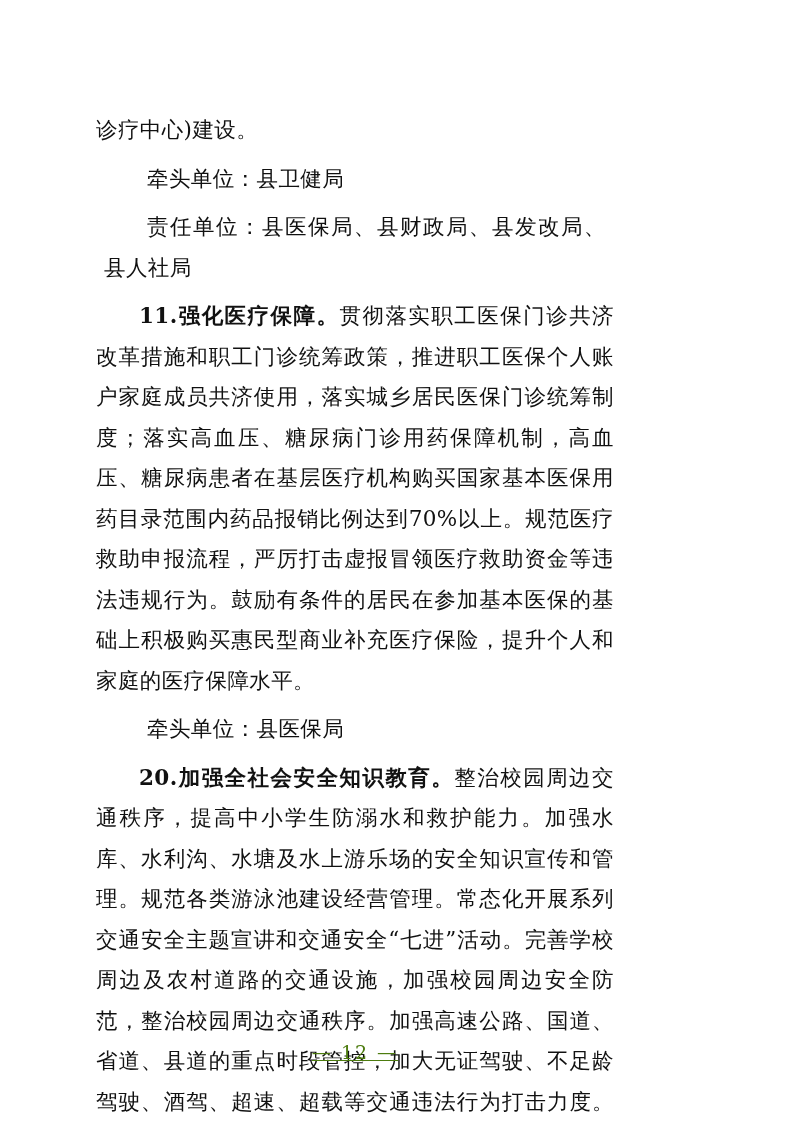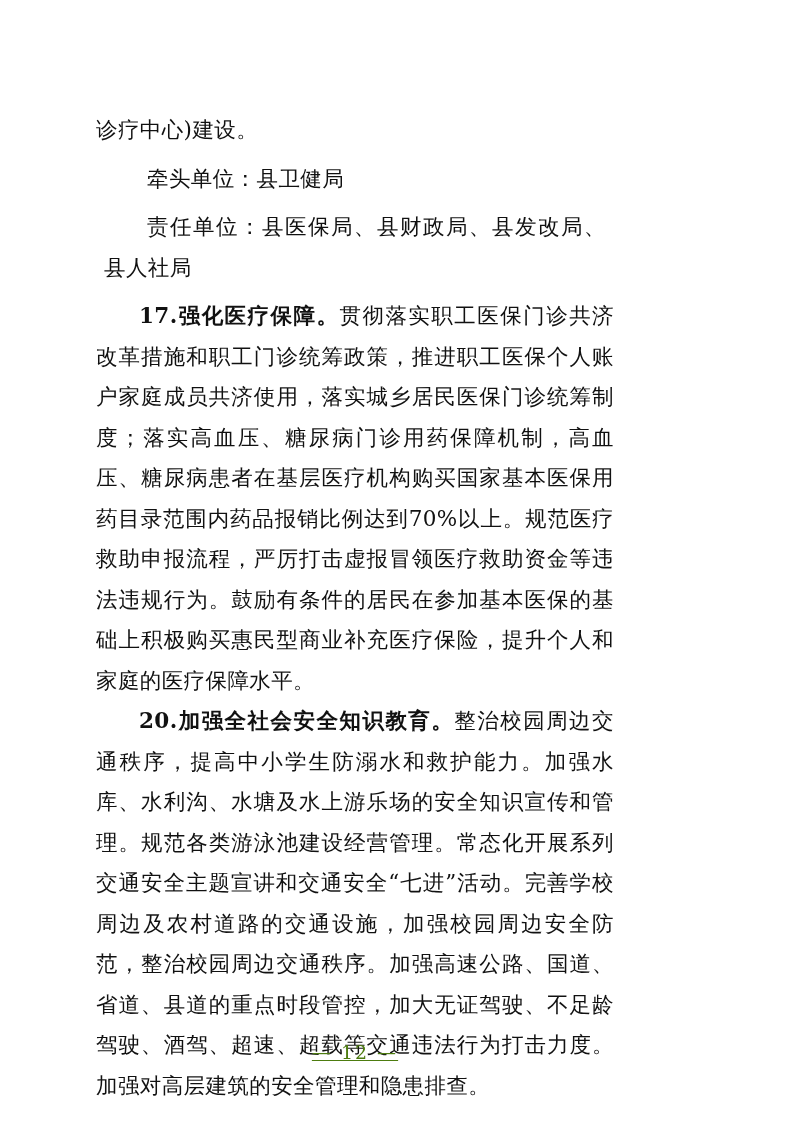--- a/index.html
+++ b/index.html
@@ -69,22 +69,23 @@
 
 <div class="page">
   <div class="doc-body">
 
     <p class="para">诊疗中心)建设。</p>
 
     <p class="para-unit">牵头单位：县卫健局</p>
 
     <p class="para-unit">责任单位：县医保局、县财政局、县发改局、县人社局</p>
 
-    <p class="para-indent"><span class="bold">17.强化医疗保障。</span><span>贯彻落实职工医保门诊共济改革措施和职工门诊统筹政策，推进职工医保个人账户家庭成员共济使用，落实城乡居民医保门诊统筹制度；落实高血压、糖尿病门诊用药保障机制，高血压、糖尿病患者在基层医疗机构购买国家基本医保用药目录范围内药品报销比例达到70%以上。规范医疗救助申报流程，严厉打击虚报冒领医疗救助资金等违法违规行为。鼓励有条件的居民在参加基本医保的基础上积极购买惠民型商业补充医疗保险，提升个人和家庭的医疗保障水平。</span></p>
+    <p class="para-indent"><span class="bold">11.强化医疗保障。</span><span>贯彻落实职工医保门诊共济改革措施和职工门诊统筹政策，推进职工医保个人账户家庭成员共济使用，落实城乡居民医保门诊统筹制度；落实高血压、糖尿病门诊用药保障机制，高血压、糖尿病患者在基层医疗机构购买国家基本医保用药目录范围内药品报销比例达到70%以上。规范医疗救助申报流程，严厉打击虚报冒领医疗救助资金等违法违规行为。鼓励有条件的居民在参加基本医保的基础上积极购买惠民型商业补充医疗保险，提升个人和家庭的医疗保障水平。</span></p>
 
+    <p class="para-unit">牵头单位：县医保局</p>
 
 
 
     <p class="para-indent"><span class="bold">20.加强全社会安全知识教育。</span><span>整治校园周边交通秩序，提高中小学生防溺水和救护能力。加强水库、水利沟、水塘及水上游乐场的安全知识宣传和管理。规范各类游泳池建设经营管理。常态化开展系列交通安全主题宣讲和交通安全“七进”活动。完善学校周边及农村道路的交通设施，加强校园周边安全防范，整治校园周边交通秩序。加强高速公路、国道、省道、县道的重点时段管控，加大无证驾驶、不足龄驾驶、酒驾、超速、超载等交通违法行为打击力度。加强对高层建筑的安全管理和隐患排查。</span></p>
 
     <p class="para-unit">牵头单位：责任单位、县公安局</p>
 
   </div>
   <div class="page-number">— 12 —</div>
 </div>

